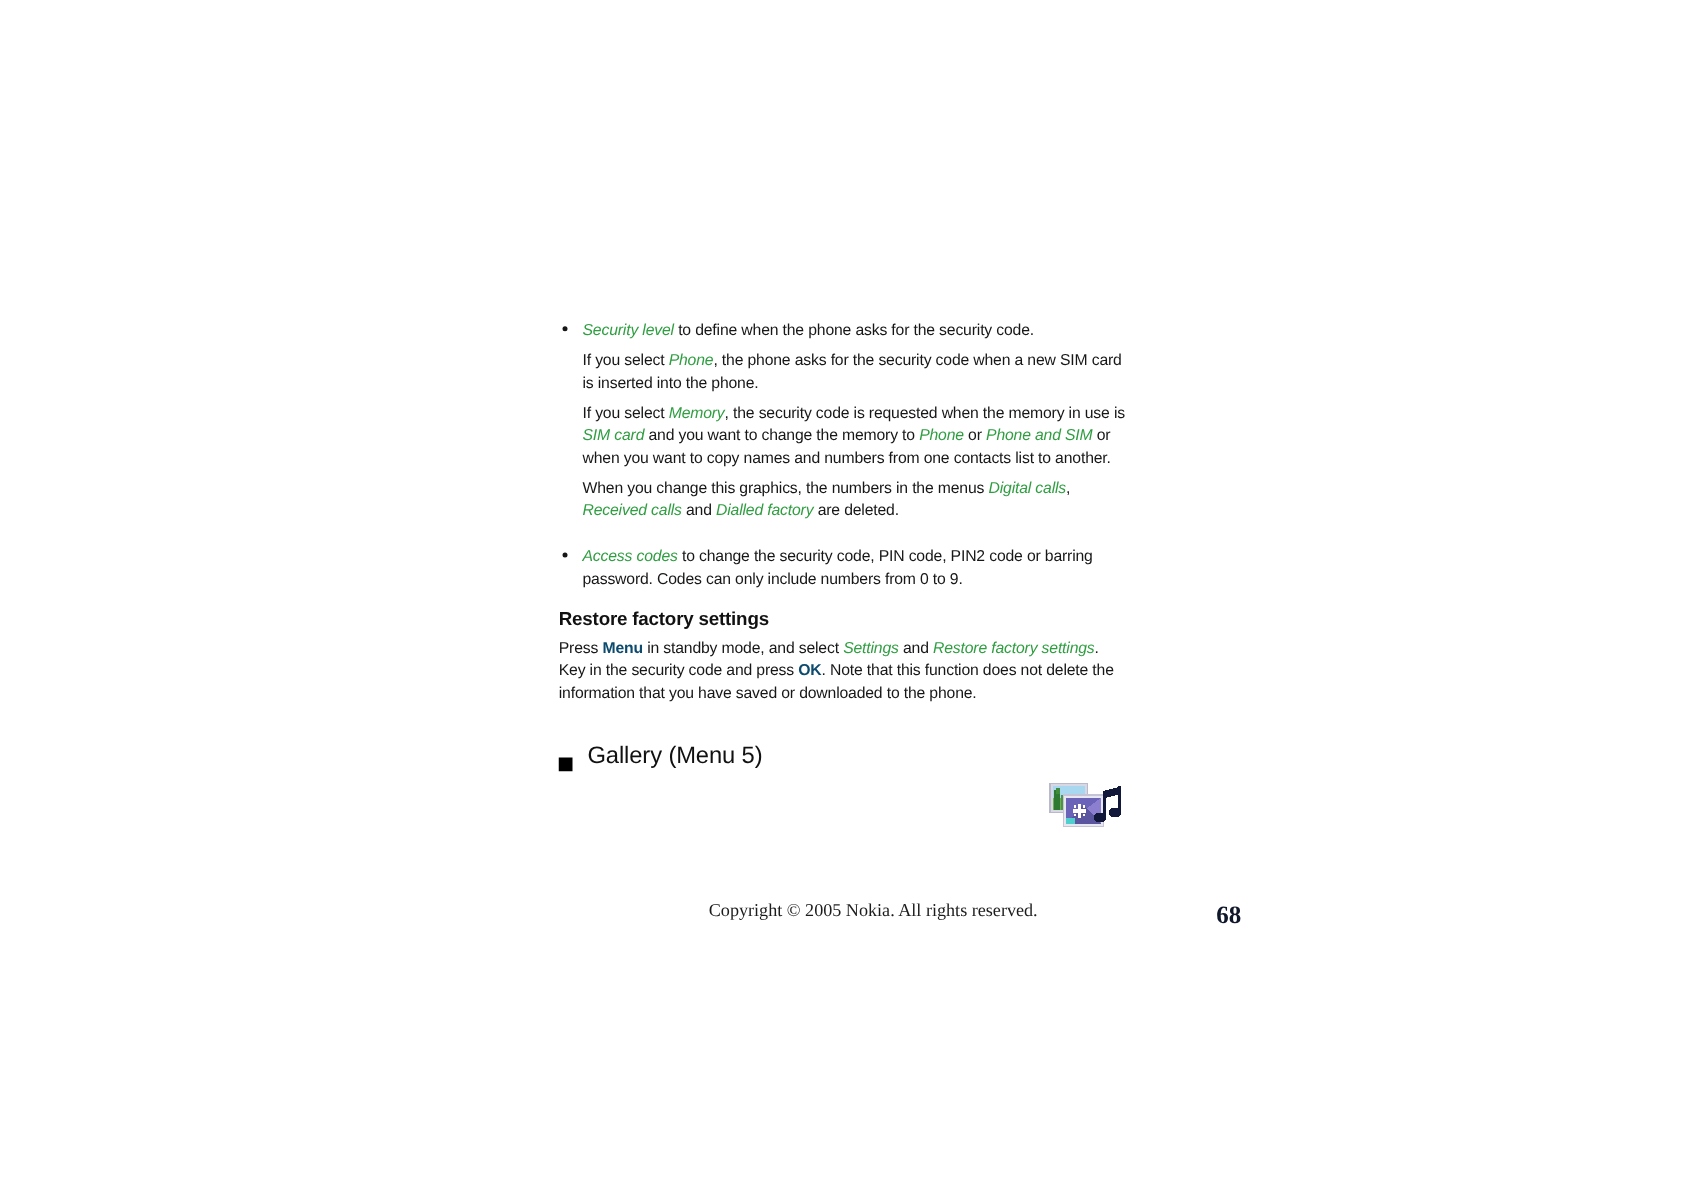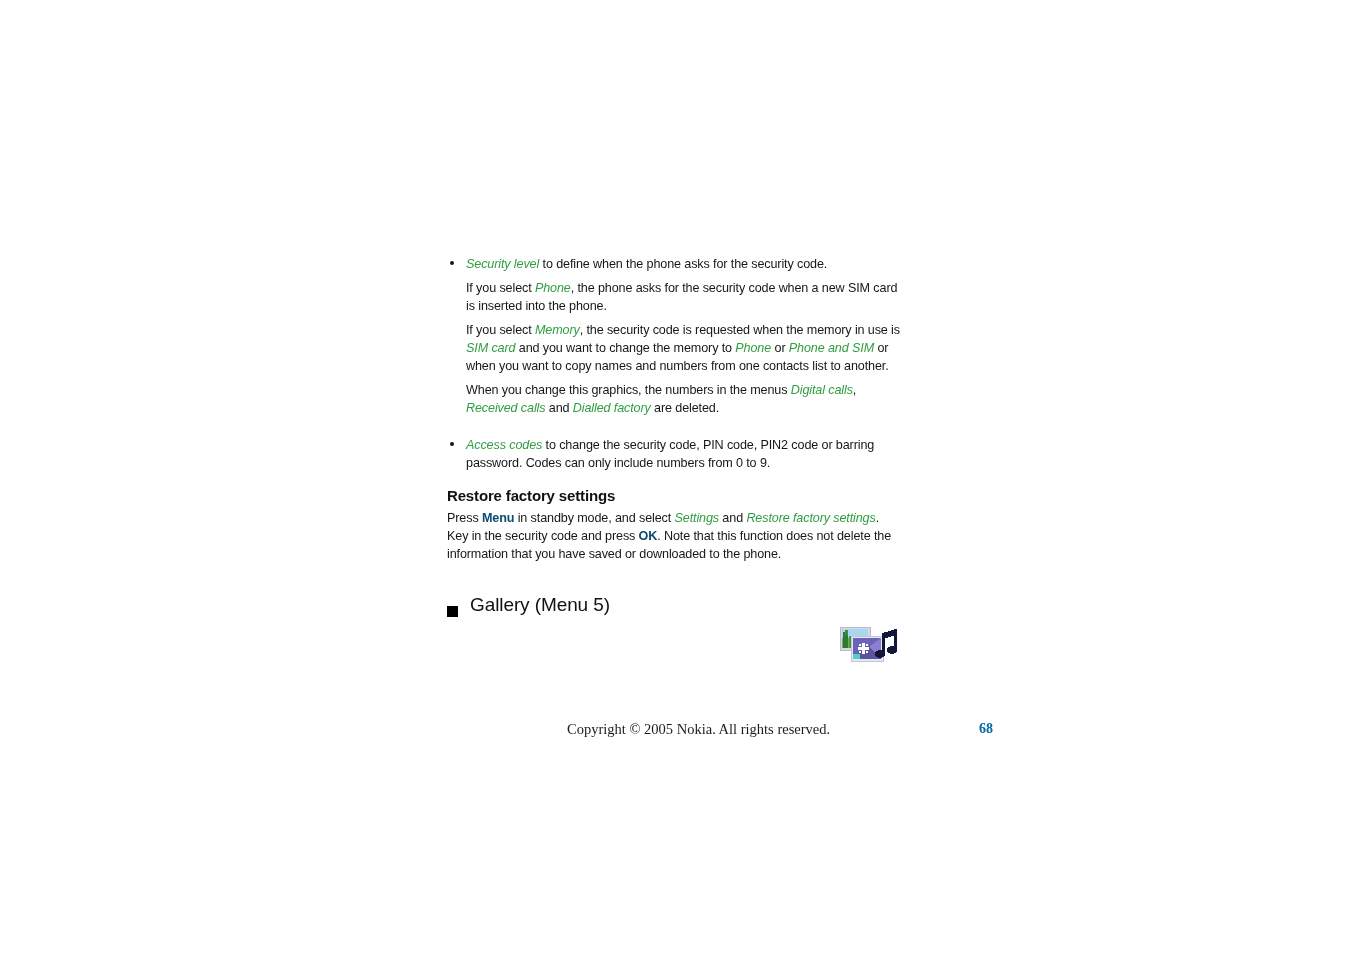--- a/index.html
+++ b/index.html
@@ -116,23 +116,23 @@
     font-size: 14.5px;
     color: #1c1c1c;
     white-space: nowrap;
     margin-left: 17px;
   }
   .page-num {
     position: absolute;
     right: 0;
     top: 0;
     font-family: "Liberation Serif", serif;
-    font-size: 14px;
+    font-size: 20px;
     font-weight: bold;
-    color: #0369a1;
+    color: #0f172a;
   }
 </style>
 </head>
 <body>
 
 <div class="page">
 
   <div id="bullet-list">
       <div class="bullet-block">
         <span class="bullet-mark"></span>

